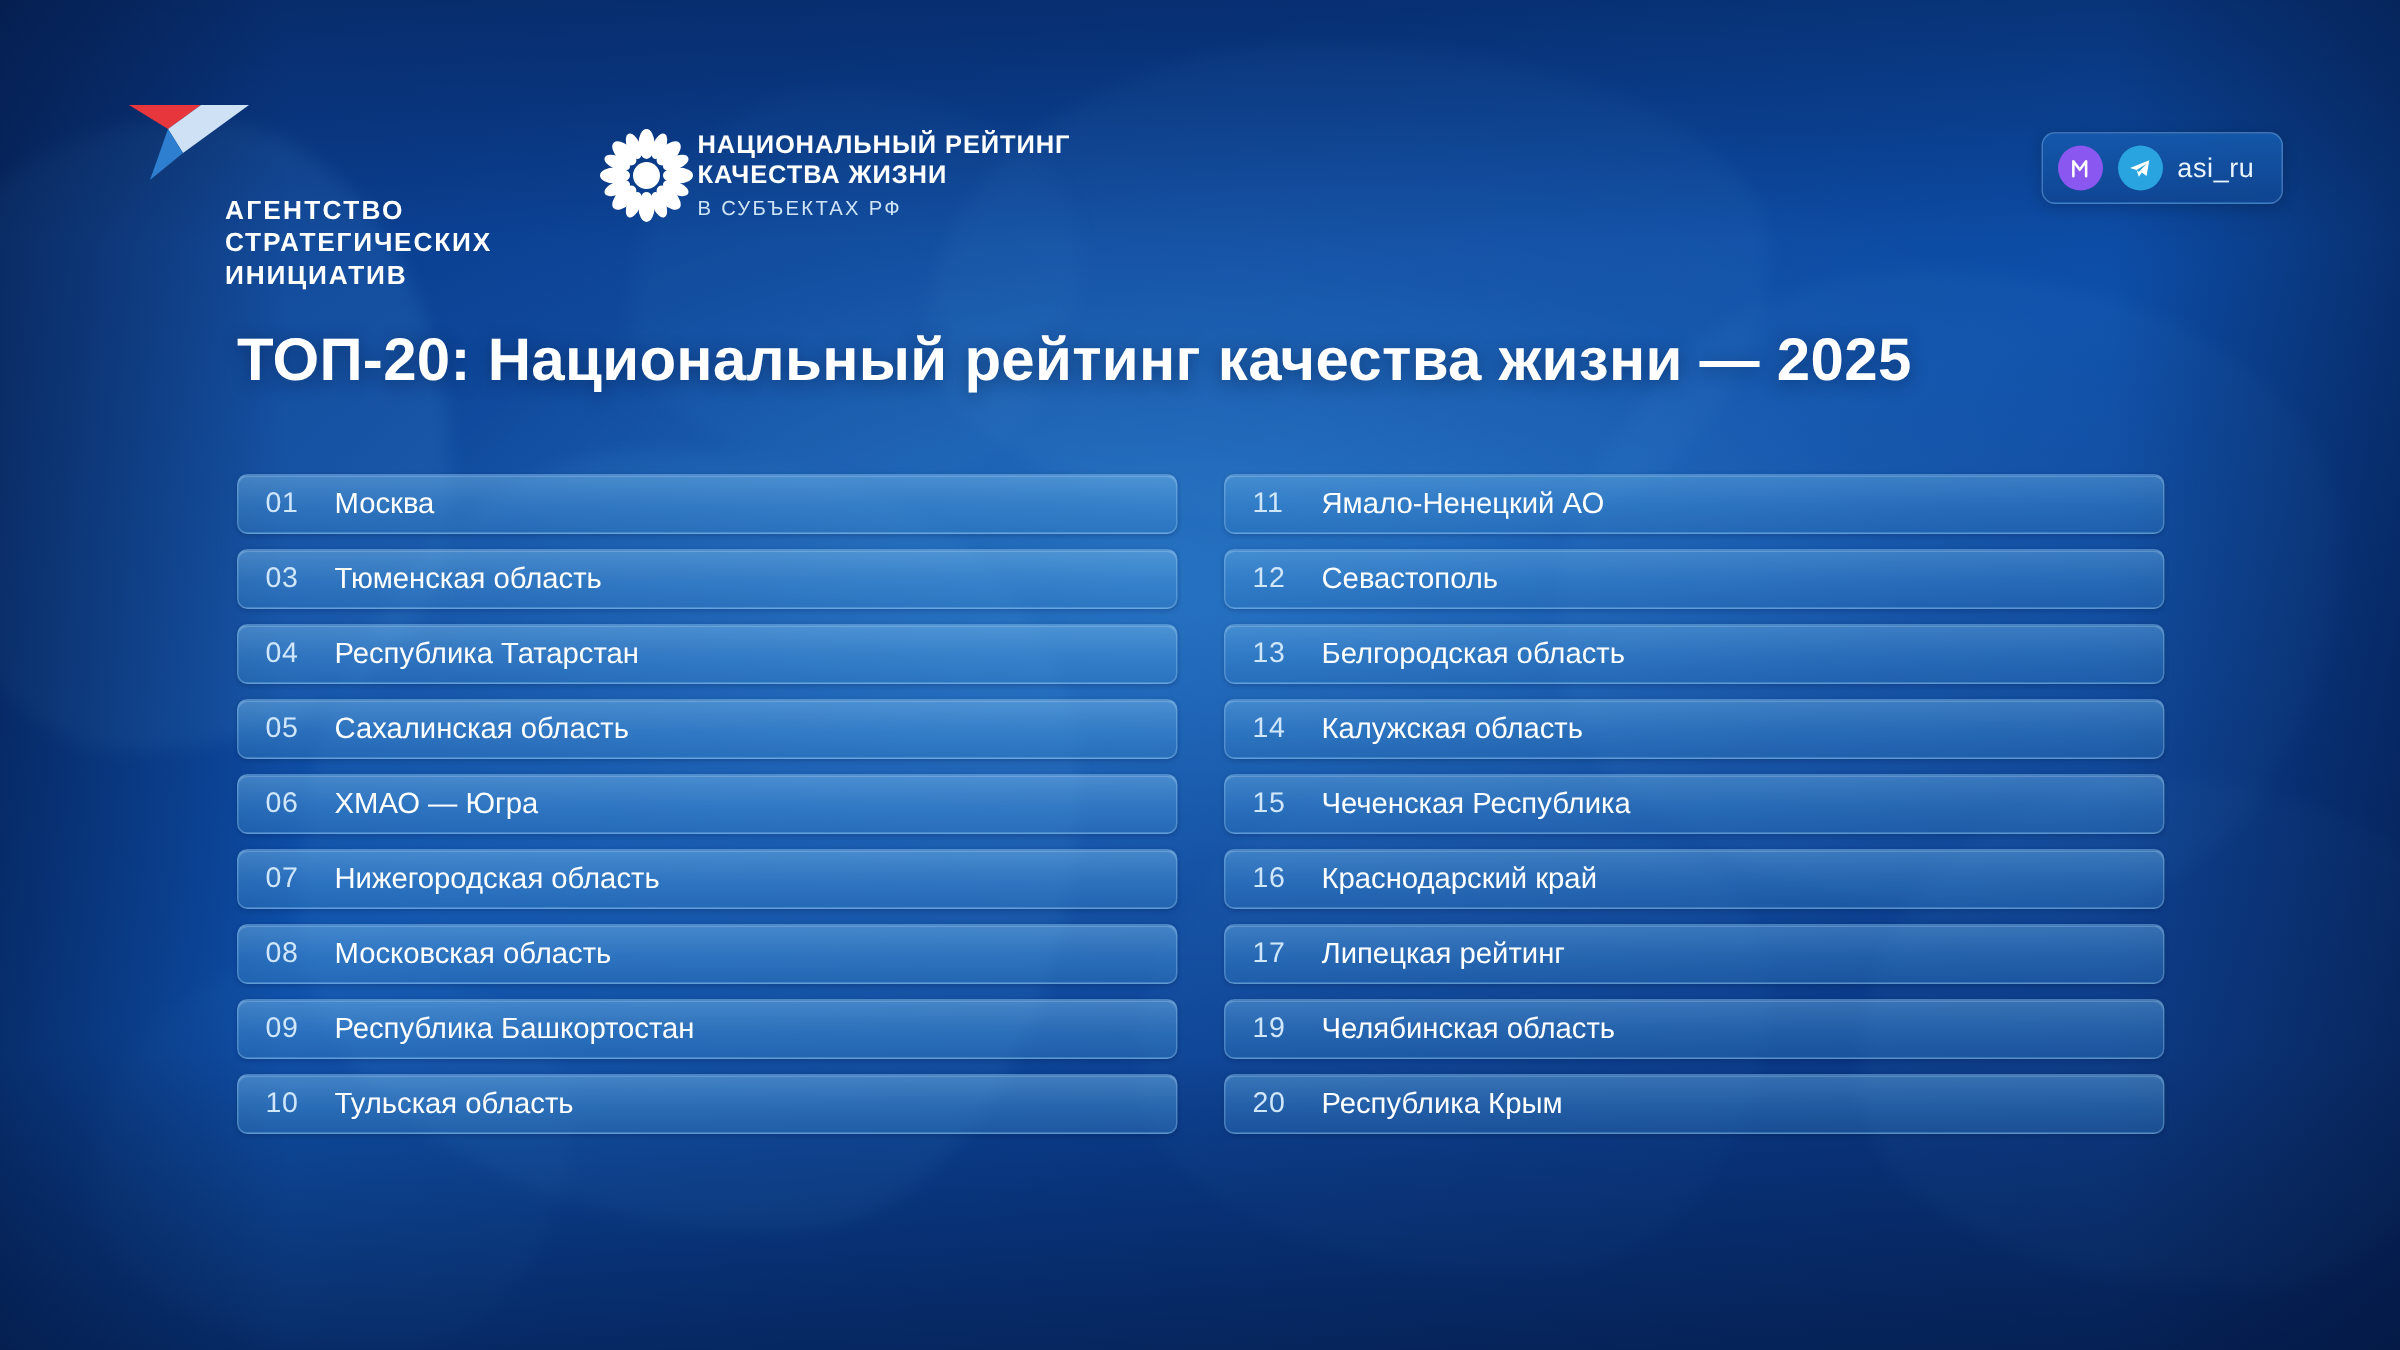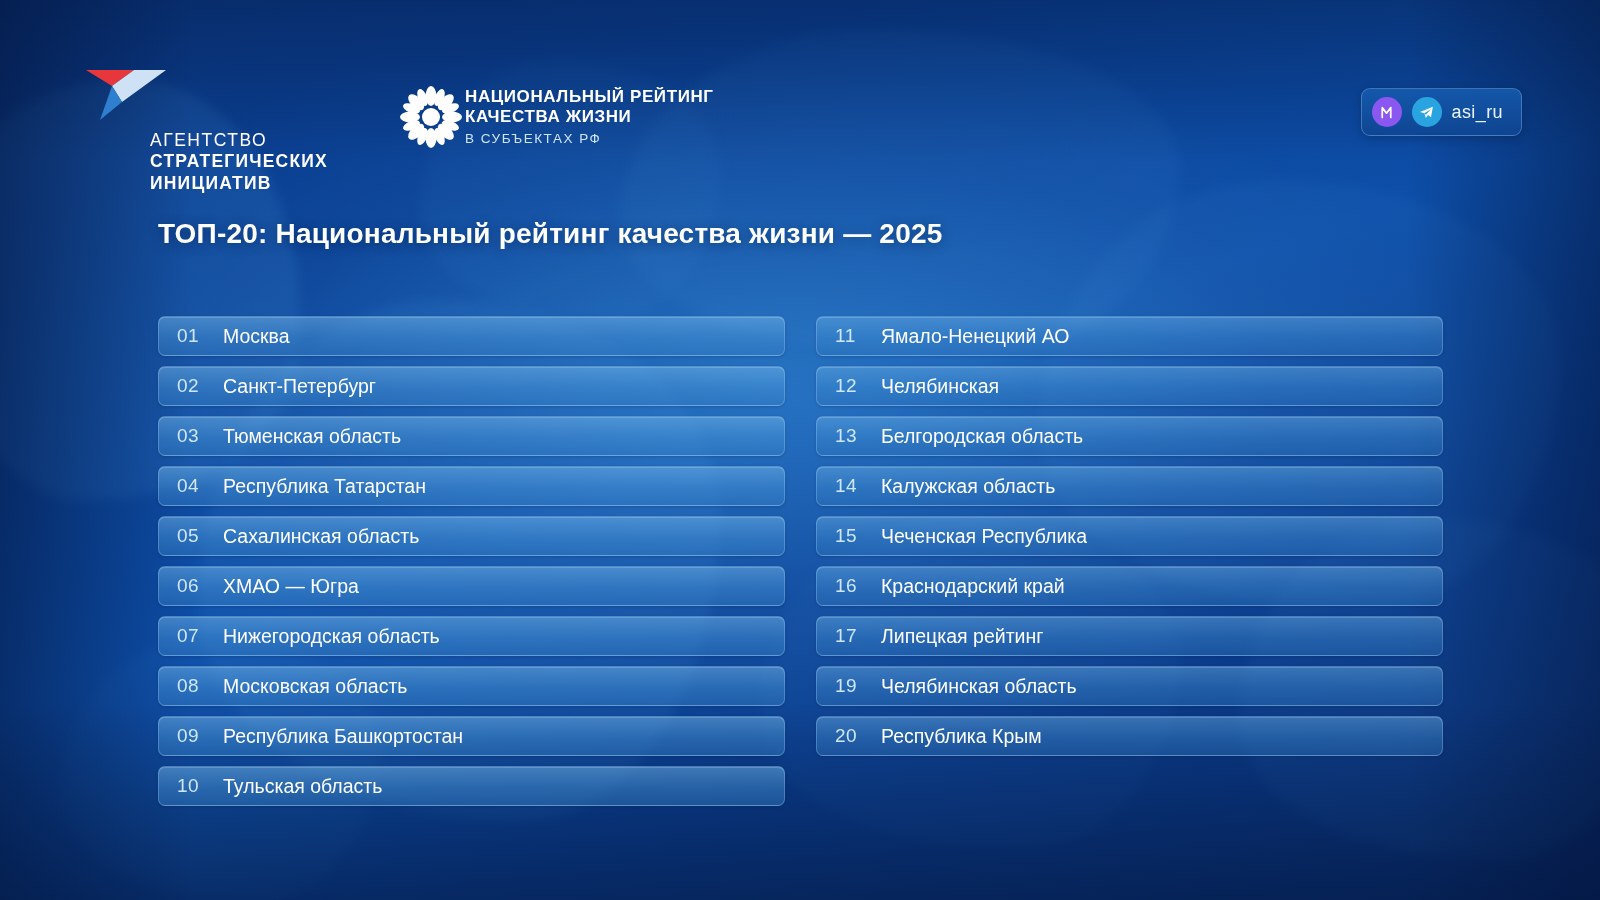--- a/index.html
+++ b/index.html
@@ -75,21 +75,21 @@
   .asi-text {
     margin-top: 6px;
     color: #ffffff;
     font-size: 17.5px;
     line-height: 1.22;
     letter-spacing: 1.2px;
     font-weight: 700;
     margin-left: 72px;
     white-space: nowrap;
   }
-  .asi-text .thin { font-weight: 400; letter-spacing: 1.5px; }
+  .asi-text .thin { font-weight: 700; letter-spacing: 1.5px; }
 
   .rating-logo {
     position: absolute;
     left: 320px; top: 22px;
     display: flex;
     align-items: center;
     gap: 1px;
   }
   .flower { width: 66px; height: 66px; flex: none; }
   .rating-text {
@@ -126,21 +126,21 @@
   .chip-tg  { background: #2aa4e0; }
   .social .handle {
     color: #eaf4ff; font-size: 18px; letter-spacing: .4px;
   }
 
   
   .title {
     position: absolute;
     left: 158px; top: 218px;
     color: #ffffff;
-    font-size: 28px;
+    font-size: 40px;
     font-weight: 700;
     letter-spacing: .2px;
     text-shadow: 0 2px 12px rgba(2,22,60,0.45);
     white-space: nowrap;
   }
 
   
   .lists {
     position: absolute;
     left: 158px; top: 316px;
@@ -264,24 +264,20 @@
 
   <div class="title">ТОП-20: Национальный рейтинг качества жизни — 2025</div>
 
   <div class="lists">
     <div class="col left">
       <div class="row">
           <span class="rank">01</span>
           <span class="name">Москва</span>
         </div>
       <div class="row">
-          <span class="rank">02</span>
-          <span class="name">Санкт-Петербург</span>
-        </div>
-      <div class="row">
           <span class="rank">03</span>
           <span class="name">Тюменская область</span>
         </div>
       <div class="row">
           <span class="rank">04</span>
           <span class="name">Республика Татарстан</span>
         </div>
       <div class="row">
           <span class="rank">05</span>
           <span class="name">Сахалинская область</span>
@@ -308,21 +304,21 @@
         </div>
     </div>
 
     <div class="col right">
       <div class="row">
           <span class="rank">11</span>
           <span class="name">Ямало-Ненецкий АО</span>
         </div>
       <div class="row">
           <span class="rank">12</span>
-          <span class="name">Челябинская</span>
+          <span class="name">Севастополь</span>
         </div>
       <div class="row">
           <span class="rank">13</span>
           <span class="name">Белгородская область</span>
         </div>
       <div class="row">
           <span class="rank">14</span>
           <span class="name">Калужская область</span>
         </div>
       <div class="row">

